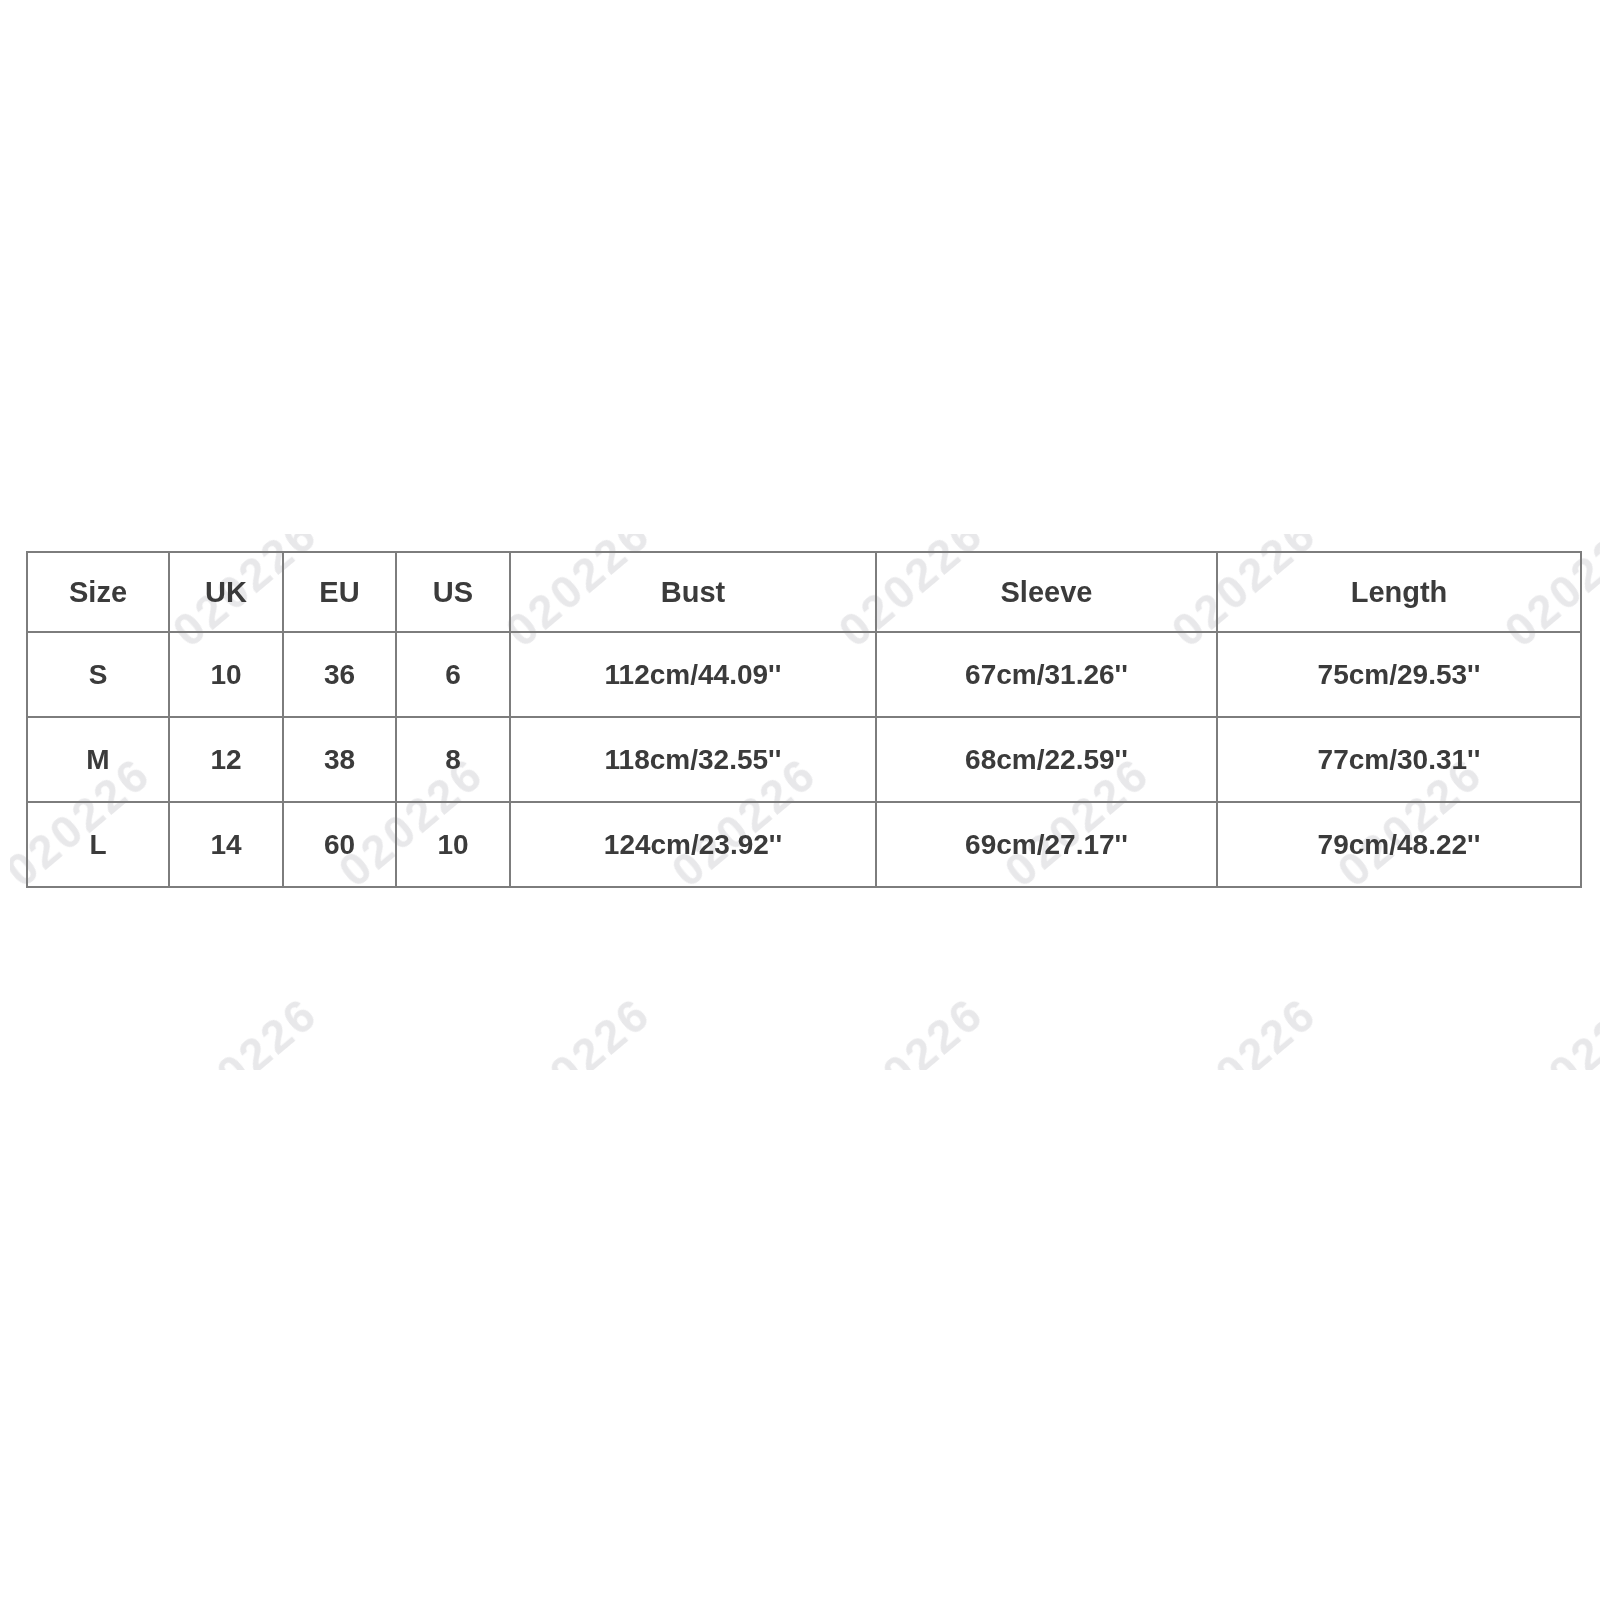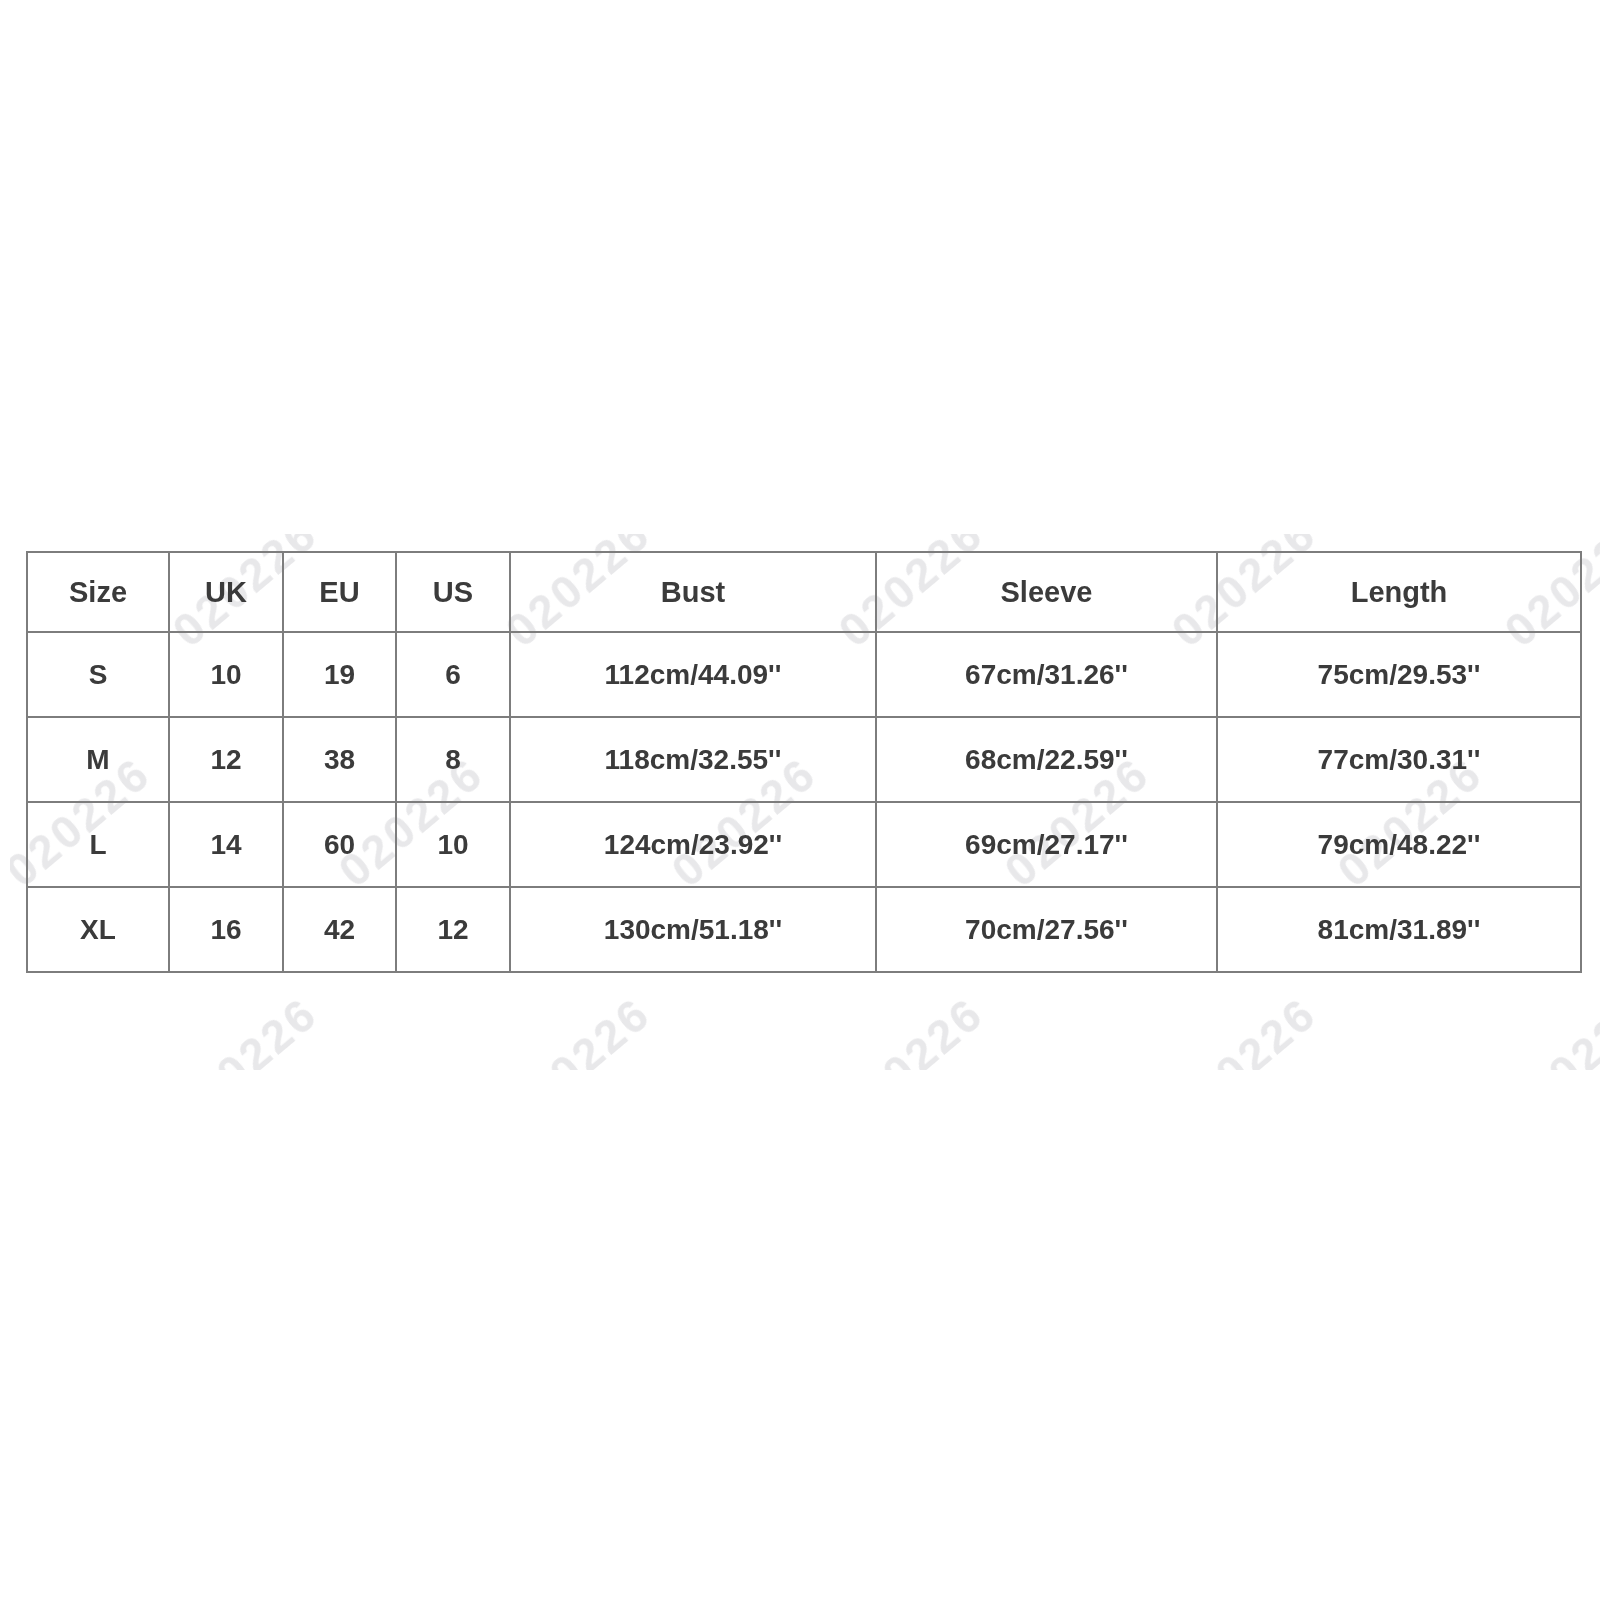--- a/index.html
+++ b/index.html
@@ -108,21 +108,21 @@
           <th>US</th>
           <th>Bust</th>
           <th>Sleeve</th>
           <th>Length</th>
         </tr>
     </thead>
     <tbody>
         <tr>
           <td>S</td>
           <td>10</td>
-          <td>19</td>
+          <td>36</td>
           <td>6</td>
           <td>112cm/44.09''</td>
           <td>67cm/31.26''</td>
           <td>75cm/29.53''</td>
         </tr>
         <tr>
           <td>M</td>
           <td>12</td>
           <td>38</td>
           <td>8</td>
@@ -132,24 +132,15 @@
         </tr>
         <tr>
           <td>L</td>
           <td>14</td>
           <td>60</td>
           <td>10</td>
           <td>124cm/23.92''</td>
           <td>69cm/27.17''</td>
           <td>79cm/48.22''</td>
         </tr>
-        <tr>
-          <td>XL</td>
-          <td>16</td>
-          <td>42</td>
-          <td>12</td>
-          <td>130cm/51.18''</td>
-          <td>70cm/27.56''</td>
-          <td>81cm/31.89''</td>
-        </tr>
       </tbody>
   </table>
 </div>
 
 </body></html>

